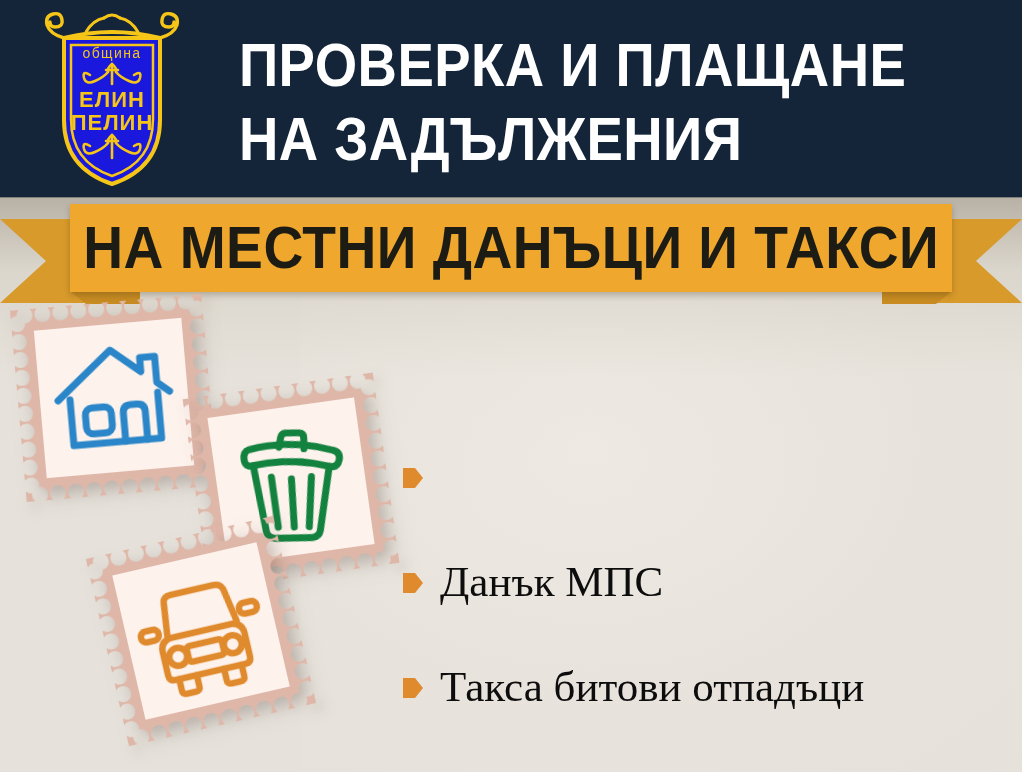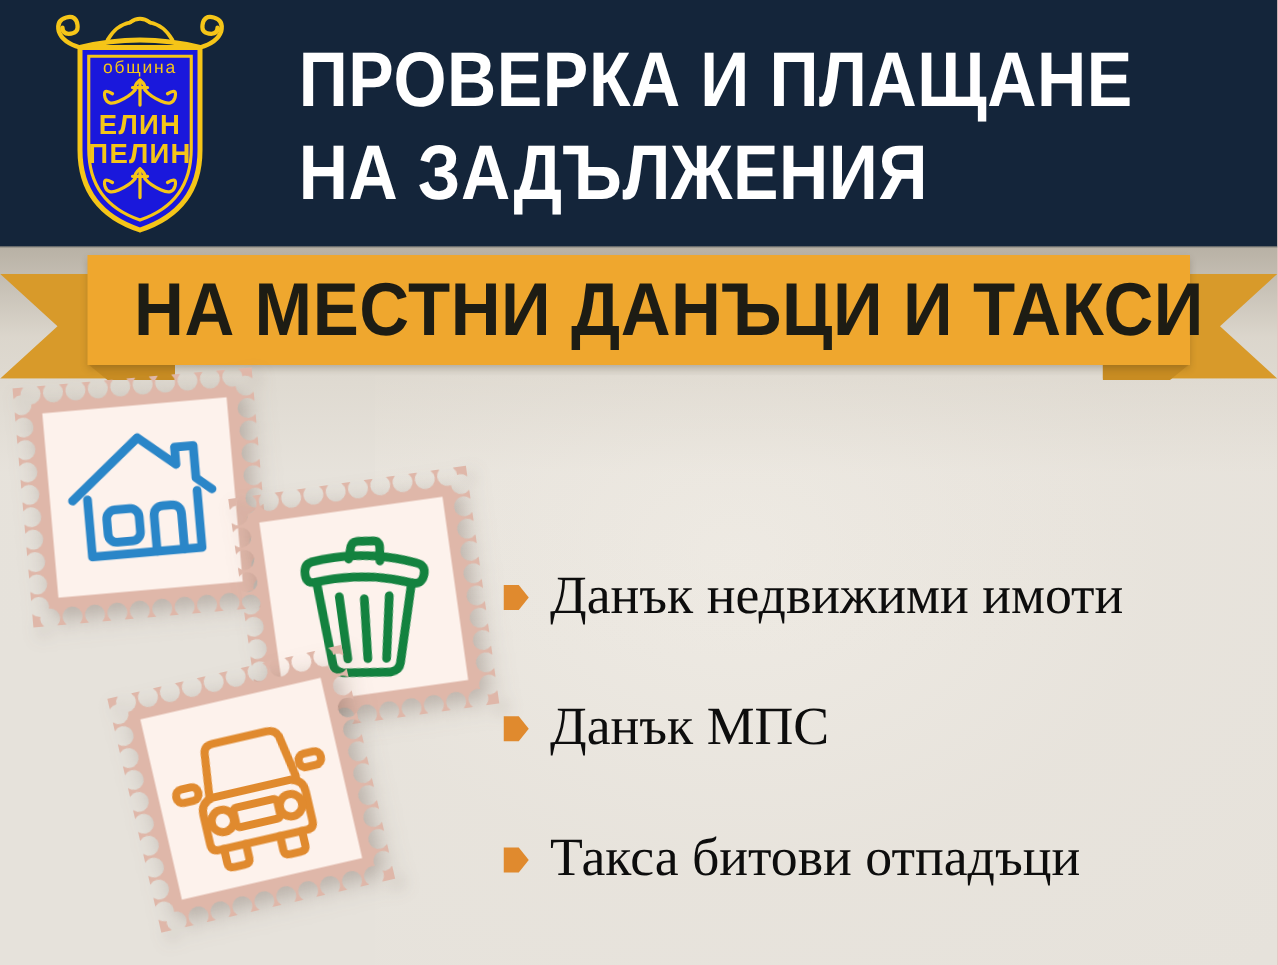--- a/index.html
+++ b/index.html
@@ -6,21 +6,21 @@
   html, body {
     margin: 0;
     padding: 0;
     background: #ffffff;
   }
   .poster {
     position: relative;
     width: 1022px;
     height: 772px;
     overflow: hidden;
-    background: #b91c1c;
+    background: #c4b5fd;
     font-family: "Liberation Sans", "DejaVu Sans", sans-serif;
     -webkit-font-smoothing: antialiased;
   }
 
   
   .bg-base {
     position: absolute;
     inset: 0;
     background: #e6e2db;
   }
@@ -141,21 +141,21 @@
   .ribbon-main {
     position: absolute;
     left: 70px;
     top: 7px;
     width: 882px;
     height: 88px;
     background: #efa72e;
     box-shadow: 0 3px 6px rgba(60,45,20,0.28);
     display: flex;
     align-items: center;
-    justify-content: flex-start;
+    justify-content: center;
   }
   .ribbon-text {
     font-family: "Liberation Sans Narrow", "Liberation Sans", "DejaVu Sans", sans-serif;
     font-weight: 700;
     font-size: 60px;
     line-height: 60px;
     color: #1d1c14;
     letter-spacing: 0.5px;
     transform: scaleX(0.92);
     white-space: nowrap;
@@ -476,21 +476,20 @@
   </div>
 
   <div class="bullets">
 
     <div class="bullet-row">
       <span class="bullet-marker">
         <svg viewBox="0 0 22 26" xmlns="http://www.w3.org/2000/svg">
           <path d="M1 3 L13 3 L21 13 L13 23 L1 23 Z" fill="#e08a2e"></path>
         </svg>
       </span>
-      <span class="bullet-label">Данък недвижими имоти</span>
     </div>
 
     <div class="bullet-row">
       <span class="bullet-marker">
         <svg viewBox="0 0 22 26" xmlns="http://www.w3.org/2000/svg">
           <path d="M1 3 L13 3 L21 13 L13 23 L1 23 Z" fill="#e08a2e"></path>
         </svg>
       </span>
       <span class="bullet-label">Данък МПС</span>
     </div>

